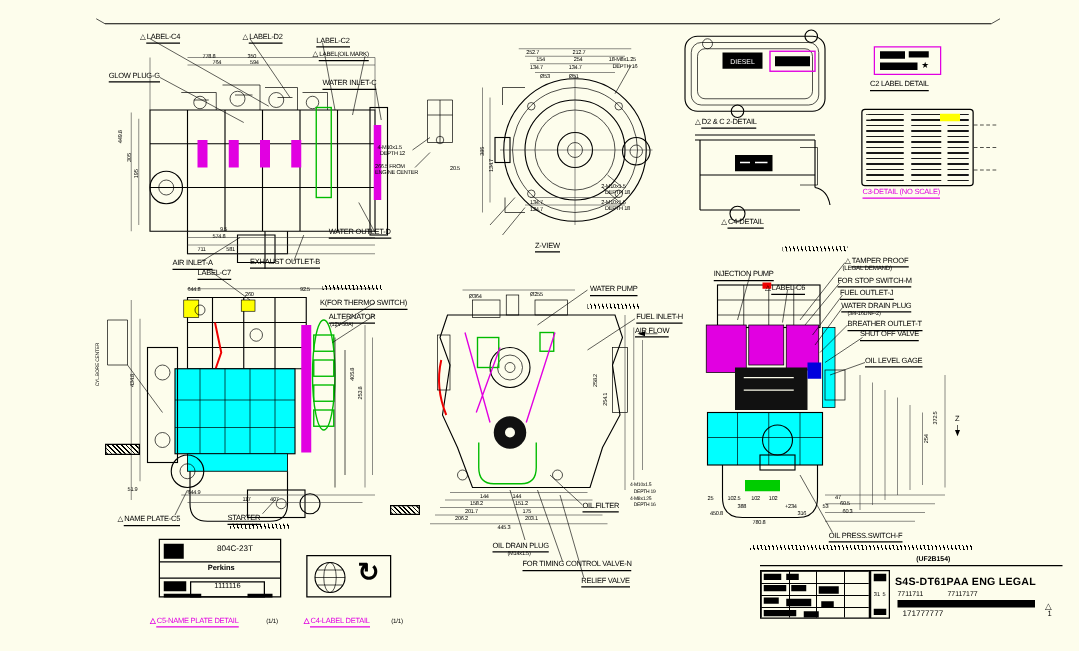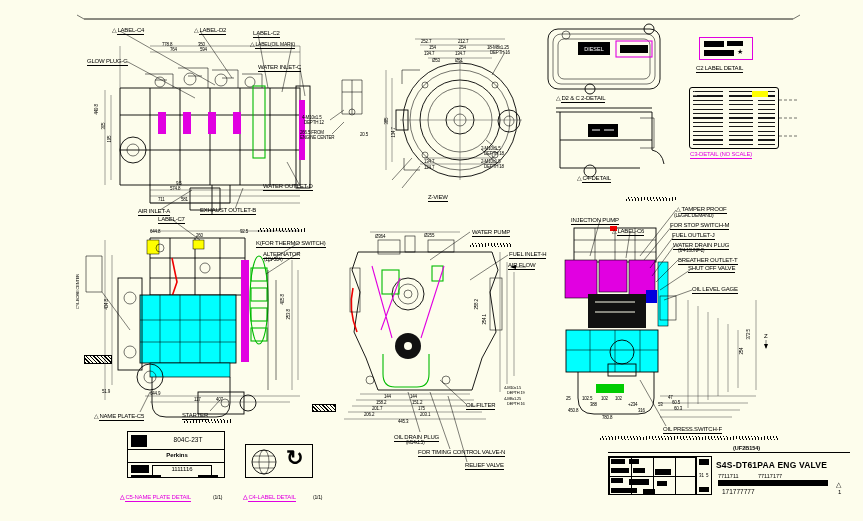--- a/index.html
+++ b/index.html
@@ -237,21 +237,21 @@
       <span class="chip" style="left:48px;top:24px;width:10px;height:5px;"></span>
       <span class="chip" style="left:2px;top:31px;width:26px;height:5px;"></span>
       <span class="chip" style="left:34px;top:32px;width:12px;height:5px;"></span>
     </div>
     <div class="box" style="left:88px;top:3px;width:16px;height:39px;border:1px solid #000;">
       <span class="tb-text" style="left:2px;top:16px;font-size:4.5px;">31</span>
       <span class="tb-text" style="left:9px;top:16px;font-size:4.5px;">5</span>
       <span class="chip" style="left:2px;top:2px;width:10px;height:6px;"></span>
       <span class="chip" style="left:2px;top:30px;width:10px;height:5px;"></span>
     </div>
-    <span class="tb-text" style="left:108px;top:7px;font-size:8.5px;font-weight:bold;letter-spacing:0.2px;">S4S-DT61PAA ENG VALVE</span>
+    <span class="tb-text" style="left:108px;top:7px;font-size:8.5px;font-weight:bold;letter-spacing:0.2px;">S4S-DT61PAA ENG LEGAL</span>
     <span class="tb-text" style="left:110px;top:20px;font-size:5.5px;">7711711</span>
     <span class="tb-text" style="left:150px;top:20px;font-size:5.5px;">77117177</span>
     <span class="chip" style="left:110px;top:27px;width:110px;height:6px;"></span>
     <span class="tb-text" style="left:92px;top:36px;font-size:5px;">***</span>
     <span class="tb-text" style="left:114px;top:35px;font-size:6.5px;">171777777</span>
     <span class="tb-text" style="left:228px;top:28px;font-size:7px;">△</span>
     <span class="tb-text" style="left:230px;top:36px;font-size:6px;">1</span>
   </div>
 
   <div class="zig" style="left:258px;top:228px;width:48px;"></div>

